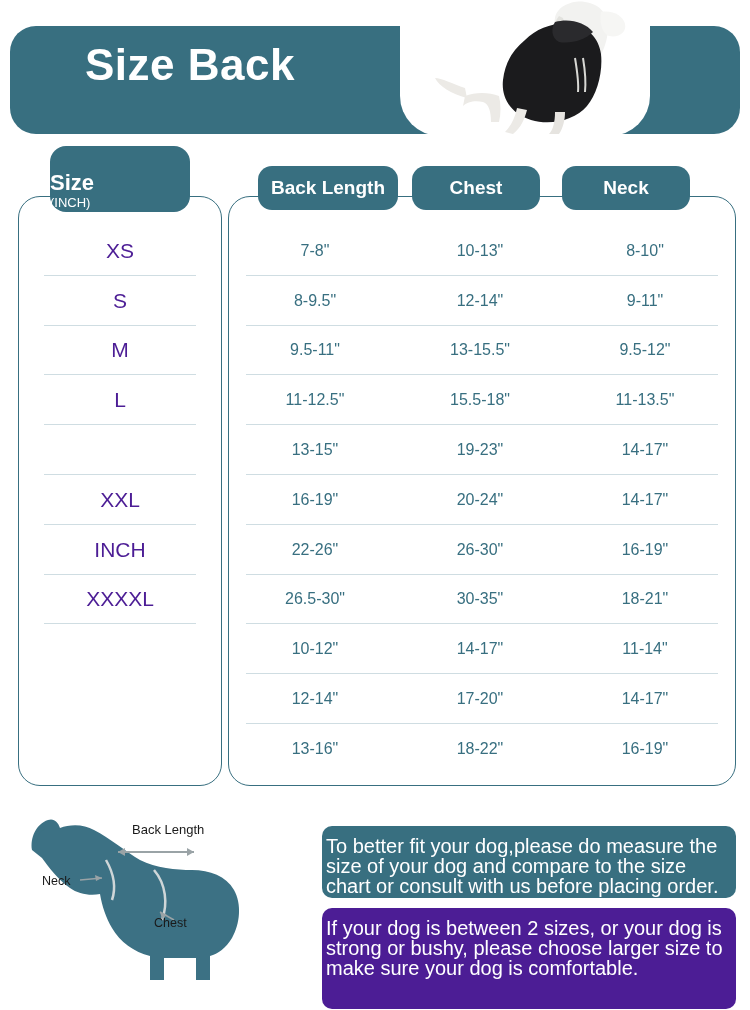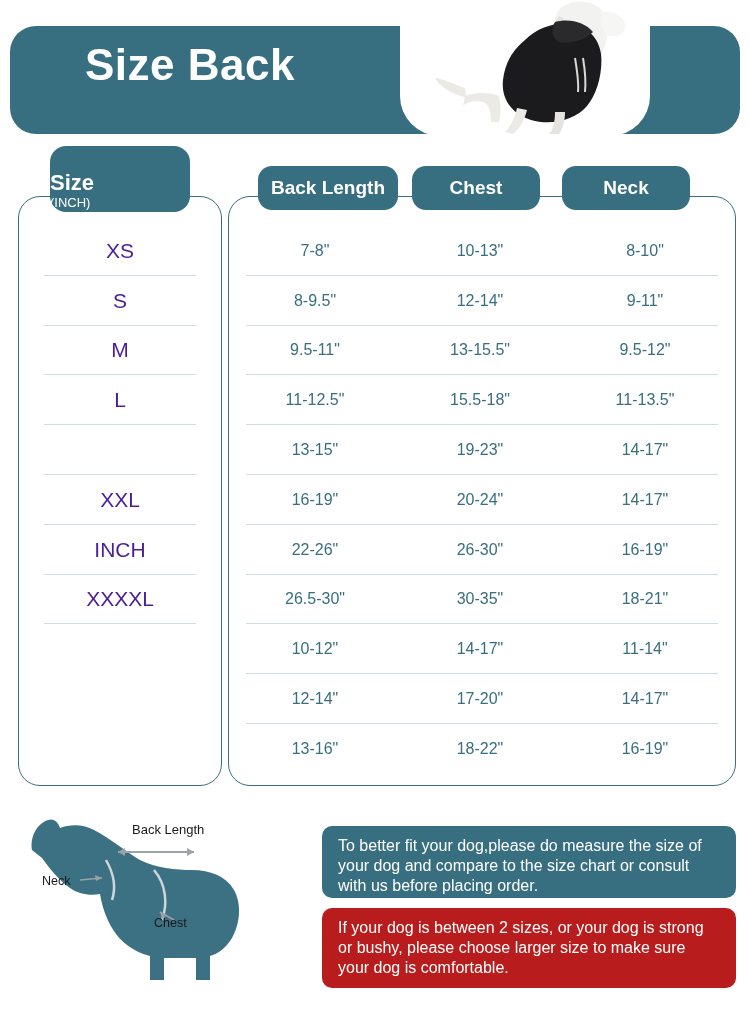--- a/index.html
+++ b/index.html
@@ -169,27 +169,27 @@
   .lbl-back  { left: 118px; top: 14px; font-size: 13px; }
   .lbl-neck  { left: 28px;  top: 66px; }
   .lbl-chest { left: 140px; top: 108px; }
 
   
   .note {
     position: absolute;
     left: 322px;
     border-radius: 10px;
     color: #ffffff;
-    font-size: 16px;
+    font-size: 20px;
     line-height: 20px;
-    padding: 10px 16px;
+    padding: 10px 4px;
     width: 414px;
   }
   .note-1 { top: 826px; background: #386f80; height: 72px; }
-  .note-2 { top: 908px; background: #b91c1c; height: 80px; }
+  .note-2 { top: 908px; background: #4c1d95; height: 101px; }
 </style>
 </head>
 <body>
 
 <div class="page">
 
   <div class="header"></div>
   <div class="photo-notch"></div>
   <div class="header-title">Size Back</div>
 

